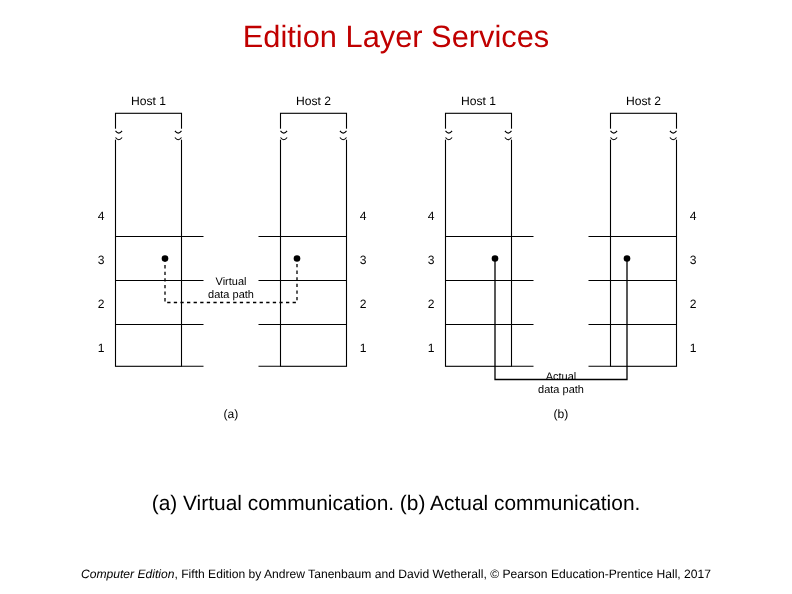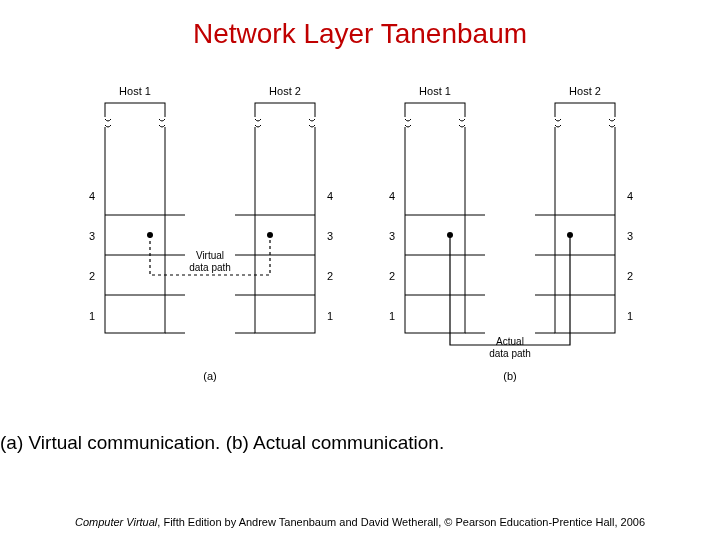--- a/index.html
+++ b/index.html
@@ -25,41 +25,41 @@
     top: 85px;
     width: 560px;
     height: 320px;
     text-align: right;
   }
   svg { display: block; }
   .caption {
     position: absolute;
     left: 0;
     right: 0;
-    top: 432px;
-    text-align: left;
+    top: 448px;
+    text-align: center;
     font-size: 19px;
     color: #000;
   }
   .footer {
     position: absolute;
     left: 0;
     right: 0;
     bottom: 12px;
     text-align: center;
     font-size: 11px;
     color: #000;
   }
   .footer .book { font-style: italic; }
   text { font-family: Arial, Helvetica, sans-serif; }
 </style>
 </head>
 <body>
 
-<div class="title">Network Layer Tanenbaum</div>
+<div class="title">Edition Layer Services</div>
 
 <div class="figure-area">
 <svg width="560" height="320" viewBox="0 0 560 320">
 
   <g>
     <text x="55" y="10" font-size="11" text-anchor="middle">Host 1</text>
 
     <rect x="25" y="18" width="60" height="230" fill="none" stroke="#000" stroke-width="1"></rect>
 
     <rect x="23" y="32" width="64" height="10" fill="#fff"></rect>
@@ -153,14 +153,14 @@
     </g>
 
     <text x="130" y="295" font-size="11" text-anchor="middle">(b)</text>
   </g>
 </svg>
 </div>
 
 <div class="caption">(a) Virtual communication. (b) Actual communication.</div>
 
 <div class="footer">
-  <span class="book">Computer Virtual</span><span>, Fifth Edition by Andrew Tanenbaum and David Wetherall, © Pearson Education-Prentice Hall, 2006</span>
+  <span class="book">Computer Edition</span><span>, Fifth Edition by Andrew Tanenbaum and David Wetherall, © Pearson Education-Prentice Hall, 2017</span>
 </div>
 
 </body></html>

